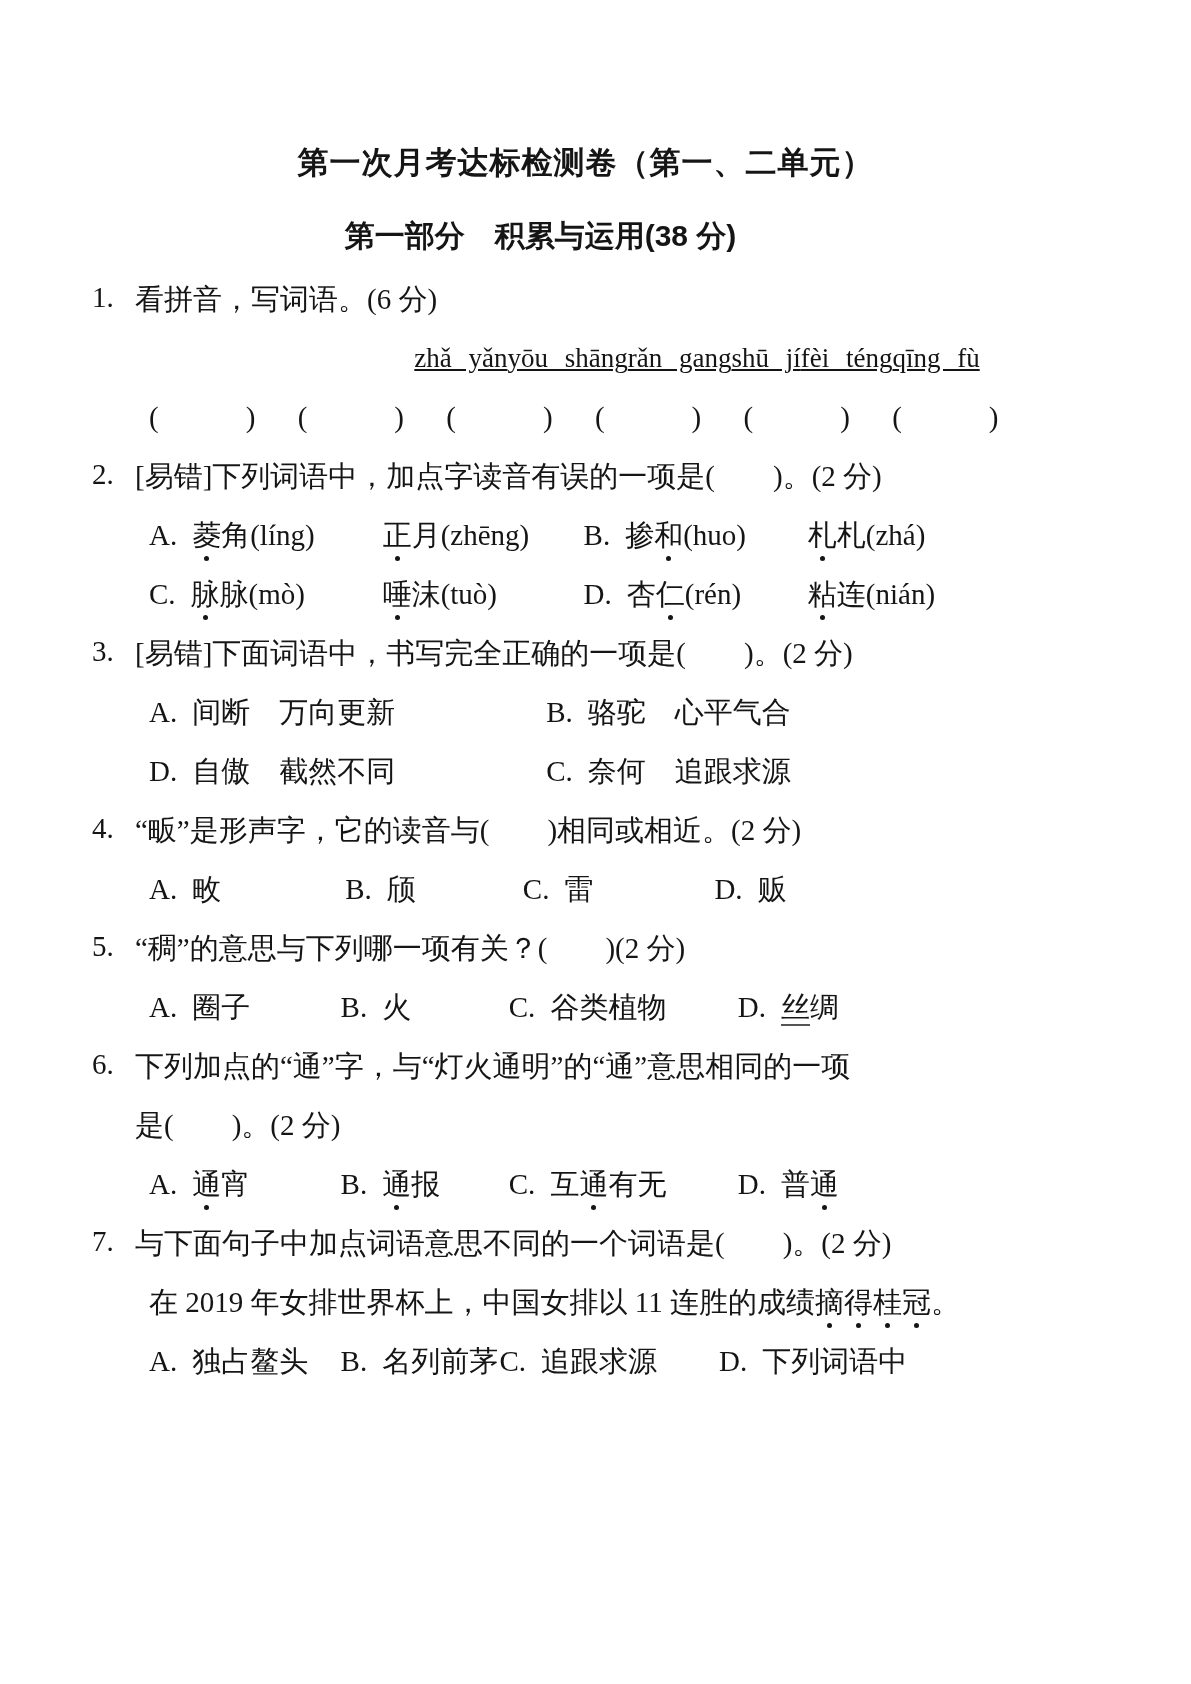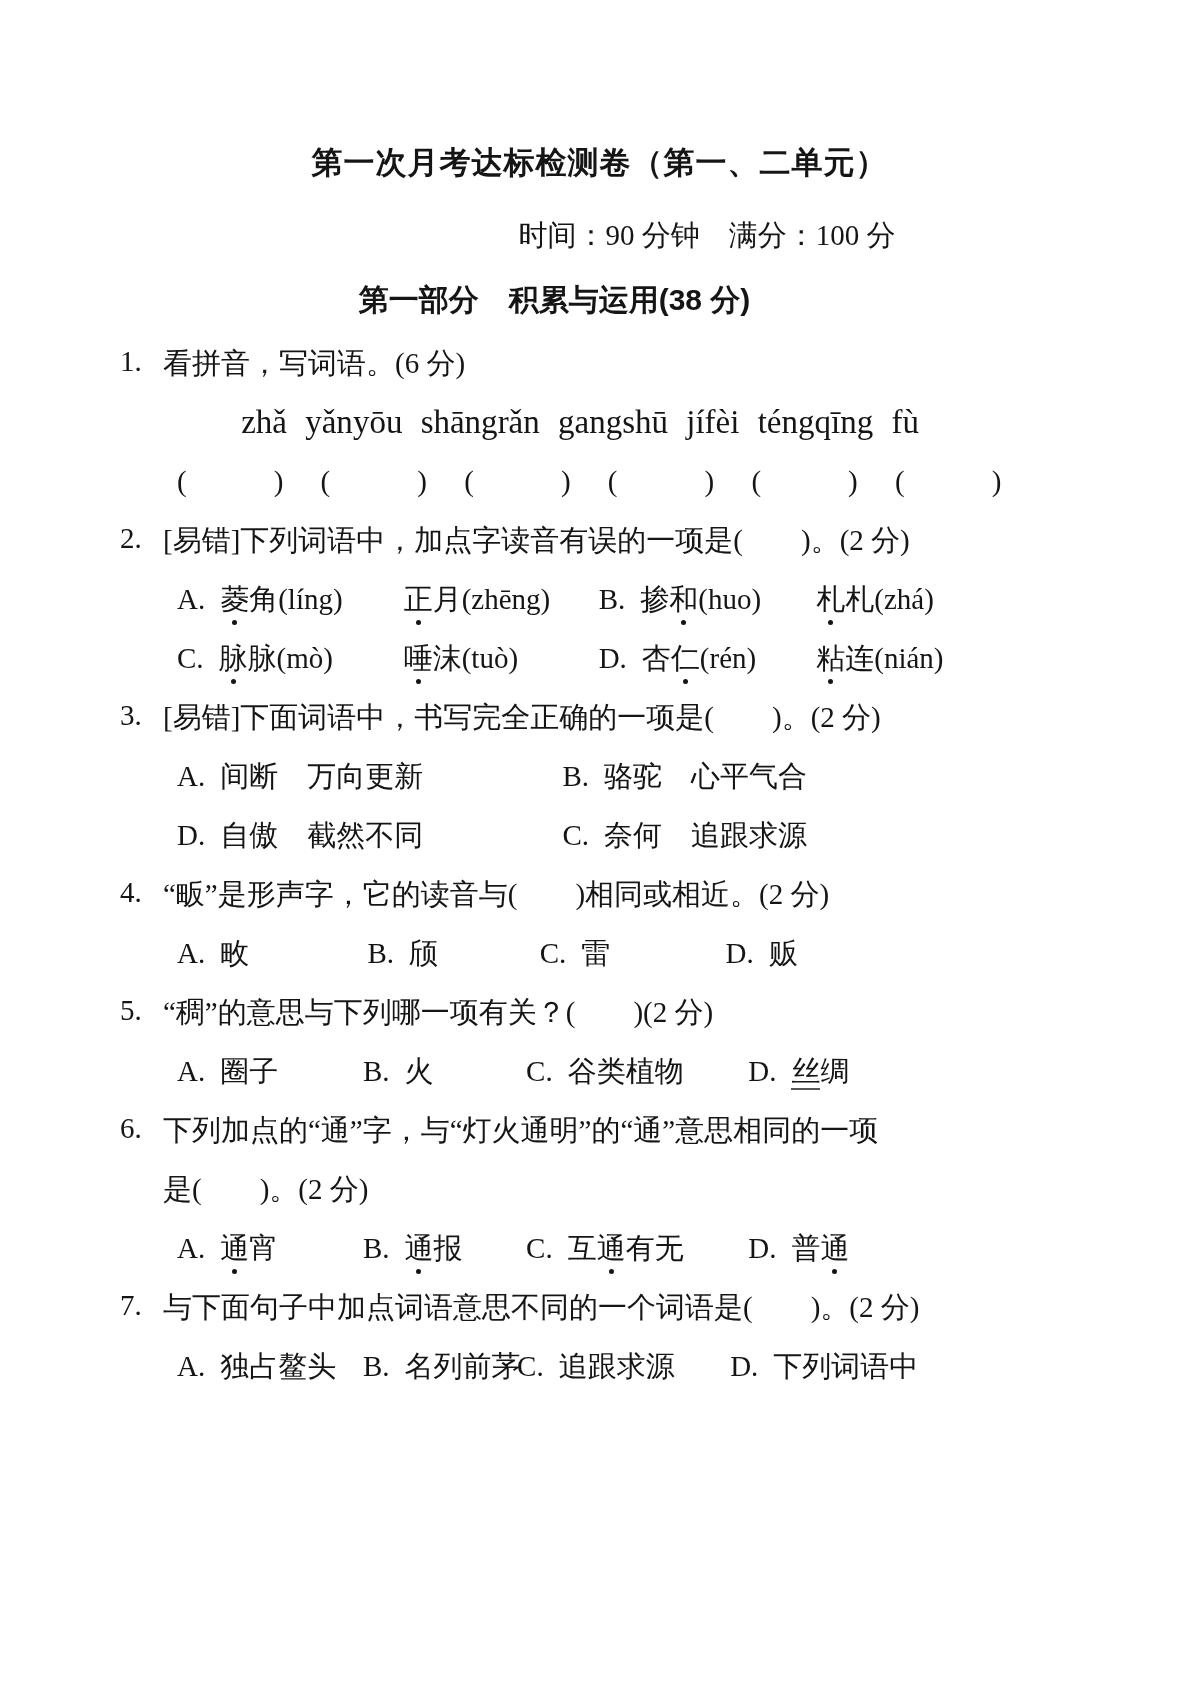--- a/index.html
+++ b/index.html
@@ -6,21 +6,21 @@
   .page {
     position: relative;
     width: 1191px;
     height: 1452px;
     margin: 0 auto;
     background: #ffffff;
     color: #151515;
     font-family: "Liberation Serif", serif;
     font-size: 29px;
     box-sizing: border-box;
-    padding: 142px 112px 0 120px;
+    padding: 142px 112px 0 92px;
     overflow: hidden;
   }
   .title {
     font-family: "Liberation Sans", sans-serif;
     font-weight: bold;
     font-size: 31px;
     text-align: center;
     margin: 0 0 32px 0;
     letter-spacing: 1px;
   }
@@ -35,22 +35,22 @@
     font-size: 30px;
     text-align: center;
     padding-right: 90px;
     margin: 0 0 24px 0;
   }
   .question { position: relative; padding-left: 43px; }
   .qnum { position: absolute; left: 0; top: 0; }
   .line { min-height: 36px; line-height: 36px; margin-bottom: 23px; }
   .sentence, .options-row, .pinyin-row, .blanks-row { padding-left: 14px; }
   .pinyin-row {
-    display: flex; justify-content: center;
-    width: 88%; font-size: 33px;
+    display: flex; justify-content: flex-end;
+    width: 88%; font-size: 27px; text-decoration: underline;
   }
   .pinyin-item { word-spacing: 10px; white-space: nowrap; }
   .blanks-row {
     display: flex; justify-content: space-between;
     width: 90%;
   }
   .options-row { display: grid; width: 99%; }
   .cols-q2   { grid-template-columns: 25% 21.5% 24% auto; }
   .cols-pair { grid-template-columns: 42.5% auto; }
   .cols-a    { grid-template-columns: 21% 19% 20.5% auto; }
@@ -68,21 +68,20 @@
     background: #151515;
     border-radius: 50%;
   }
   .ul { border-bottom: 2px solid #555; padding-bottom: 1px; }
 </style>
 </head>
 <body>
 
 <div class="page">
   <h1 class="title">第一次月考达标检测卷（第一、二单元）</h1>
-  <div class="info">时间：90 分钟　满分：100 分</div>
   <h2 class="section">第一部分　积累与运用(38 分)</h2>
   <div id="questions">
       <div class="question">
         <span class="qnum">1.</span>
         <div class="line stem"><span>看拼音，写词语。(6 分)</span></div>
         <div class="line pinyin-row">
           <span class="pinyin-item">zhǎ yǎn</span>
           <span class="pinyin-item">yōu shāng</span>
           <span class="pinyin-item">rǎn gang</span>
           <span class="pinyin-item">shū jí</span>
@@ -153,20 +152,21 @@
         <div class="line options-row cols-b">
           <span class="option"><span class="opt-label">A.</span><span class="dc">通</span><span>宵</span></span>
           <span class="option"><span class="opt-label">B.</span><span class="dc">通</span><span>报</span></span>
           <span class="option"><span class="opt-label">C.</span><span>互</span><span class="dc">通</span><span>有无</span></span>
           <span class="option"><span class="opt-label">D.</span><span>普</span><span class="dc">通</span></span>
         </div>
       </div>
       <div class="question">
         <span class="qnum">7.</span>
         <div class="line stem"><span>与下面句子中加点词语意思不同的一个词语是(　　)。(2 分)</span></div>
+        <div class="line sentence"><span>在 2019 年女排世界杯上，中国女排以 11 连胜的成绩</span><span class="dc">摘</span><span class="dc">得</span><span class="dc">桂</span><span class="dc">冠</span><span>。</span></div>
         <div class="line options-row cols-c">
           <span class="option"><span class="opt-label">A.</span><span>独占鳌头</span></span>
           <span class="option"><span class="opt-label">B.</span><span>名列前茅</span></span>
           <span class="option"><span class="opt-label">C.</span><span>追跟求源</span></span>
           <span class="option"><span class="opt-label">D.</span><span>下列词语中</span></span>
         </div>
       </div>
     </div>
 </div>
 

